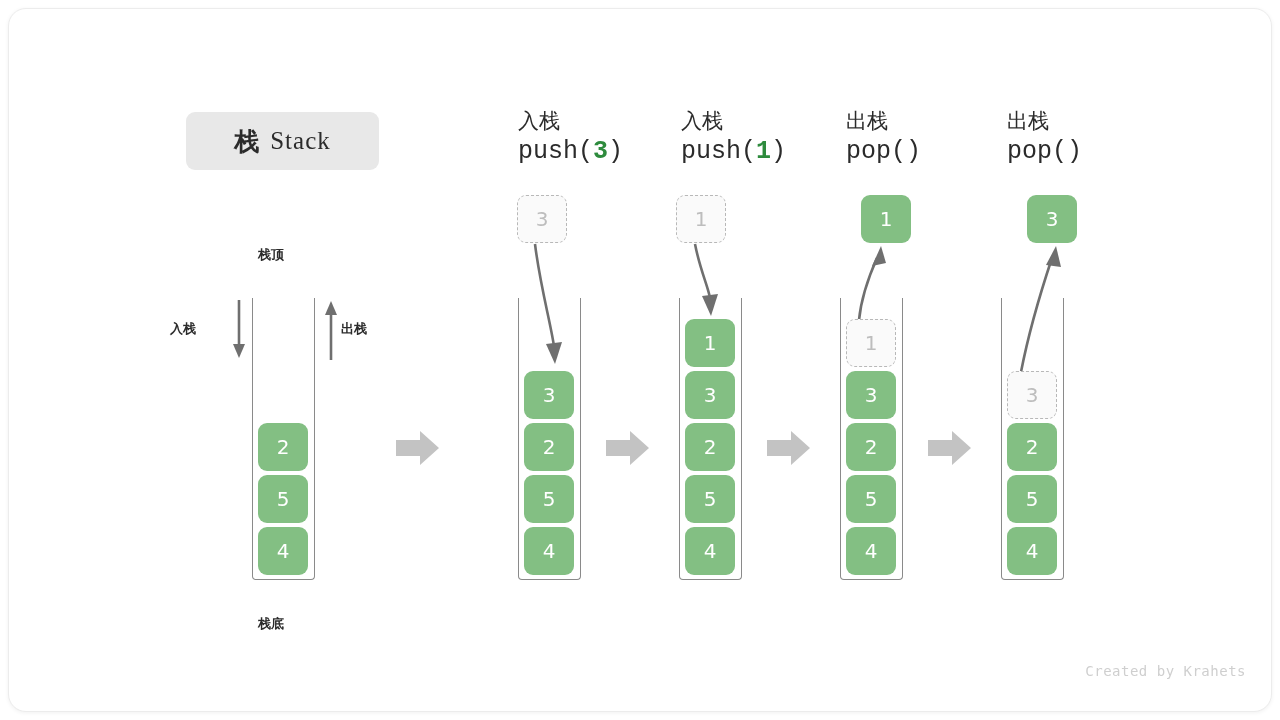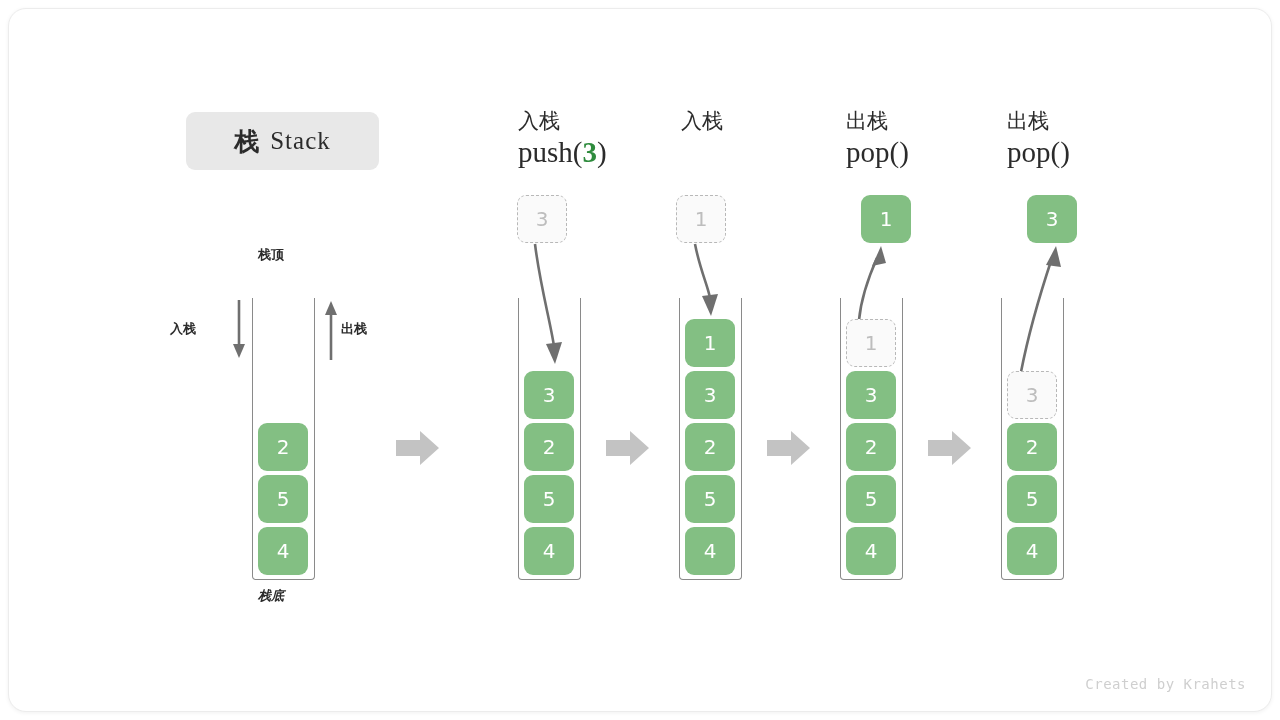--- a/index.html
+++ b/index.html
@@ -73,22 +73,22 @@
     text-align: left;
     color: #2b2b2b;
   }
   .caption .cn {
     font-size: 21px;
     line-height: 30px;
     display: block;
     white-space: nowrap;
   }
   .caption .code {
-    font-family: Liberation Serif, serif;
-    font-size: 29px;
+    font-family: Liberation Mono, monospace;
+    font-size: 25px;
     line-height: 32px;
     display: block;
     white-space: nowrap;
     color: #2b2b2b;
   }
   .caption .code .num {
     color: #2e8b3d;
     font-weight: bold;
   }
 
@@ -143,41 +143,41 @@
   
   .dir-arrow {
     position: absolute;
     overflow: visible;
   }
 
   
   .footer {
     position: absolute;
     right: 34px;
-    bottom: 28px;
+    bottom: 41px;
     font-family: "DejaVu Sans Mono", "Liberation Mono", monospace;
     font-size: 14px;
     color: #cfcfcf;
     letter-spacing: 0.5px;
     white-space: nowrap;
   }
 </style>
 </head>
 <body>
 
 <div id="canvas">
   <div class="card"></div>
 
   <div class="title-badge">
     <span>栈</span>
       <span class="mono">Stack</span>
   </div>
 
   <div class="cn-label" style="left:258px; top:246px;">栈顶</div>
-  <div class="cn-label" style="left:258px; top:587px;font-style:italic;">栈底</div>
+  <div class="cn-label" style="left:258px; top:615px;">栈底</div>
   <div class="cn-label" style="left:170px; top:320px;">入栈</div>
   <div class="cn-label" style="left:341px; top:320px;">出栈</div>
 
   <svg class="dir-arrow" style="left:228px; top:298px;" width="22" height="64" viewBox="0 0 22 64">
     <line x1="11" y1="2" x2="11" y2="50" stroke="#6f6f6f" stroke-width="2.6"></line>
     <polygon points="11,60 5,46 17,46" fill="#6f6f6f"></polygon>
   </svg>
 
   <svg class="dir-arrow" style="left:320px; top:298px;" width="22" height="64" viewBox="0 0 22 64">
     <line x1="11" y1="14" x2="11" y2="62" stroke="#6f6f6f" stroke-width="2.6"></line>
@@ -212,20 +212,21 @@
     <polygon points="25,124 16,104 32,102" fill="#6f6f6f"></polygon>
   </svg>
   <div class="stack-box" style="left:518px; top:298px; width:63px; height:282px;"></div>
   <div class="cell filled" style="left:524px; top:371px;">3</div>
   <div class="cell filled" style="left:524px; top:423px;">2</div>
   <div class="cell filled" style="left:524px; top:475px;">5</div>
   <div class="cell filled" style="left:524px; top:527px;">4</div>
 
   <div class="caption" style="left:681px; top:106px;">
     <span class="cn">入栈</span>
+    <span class="code"><span>push(</span><span class="num">1</span><span>)</span></span>
   </div>
   <div class="cell ghost" style="left:676px; top:195px;">1</div>
   <svg class="flow-arrow" style="left:690px; top:240px;" width="40" height="82" viewBox="0 0 40 82">
     <path d="M5,4 C10,30 18,46 20,58" stroke="#6f6f6f" stroke-width="2.6" fill="none"></path>
     <polygon points="21,76 12,56 28,54" fill="#6f6f6f"></polygon>
   </svg>
   <div class="stack-box" style="left:679px; top:298px; width:63px; height:282px;"></div>
   <div class="cell filled" style="left:685px; top:319px;">1</div>
   <div class="cell filled" style="left:685px; top:371px;">3</div>
   <div class="cell filled" style="left:685px; top:423px;">2</div>

